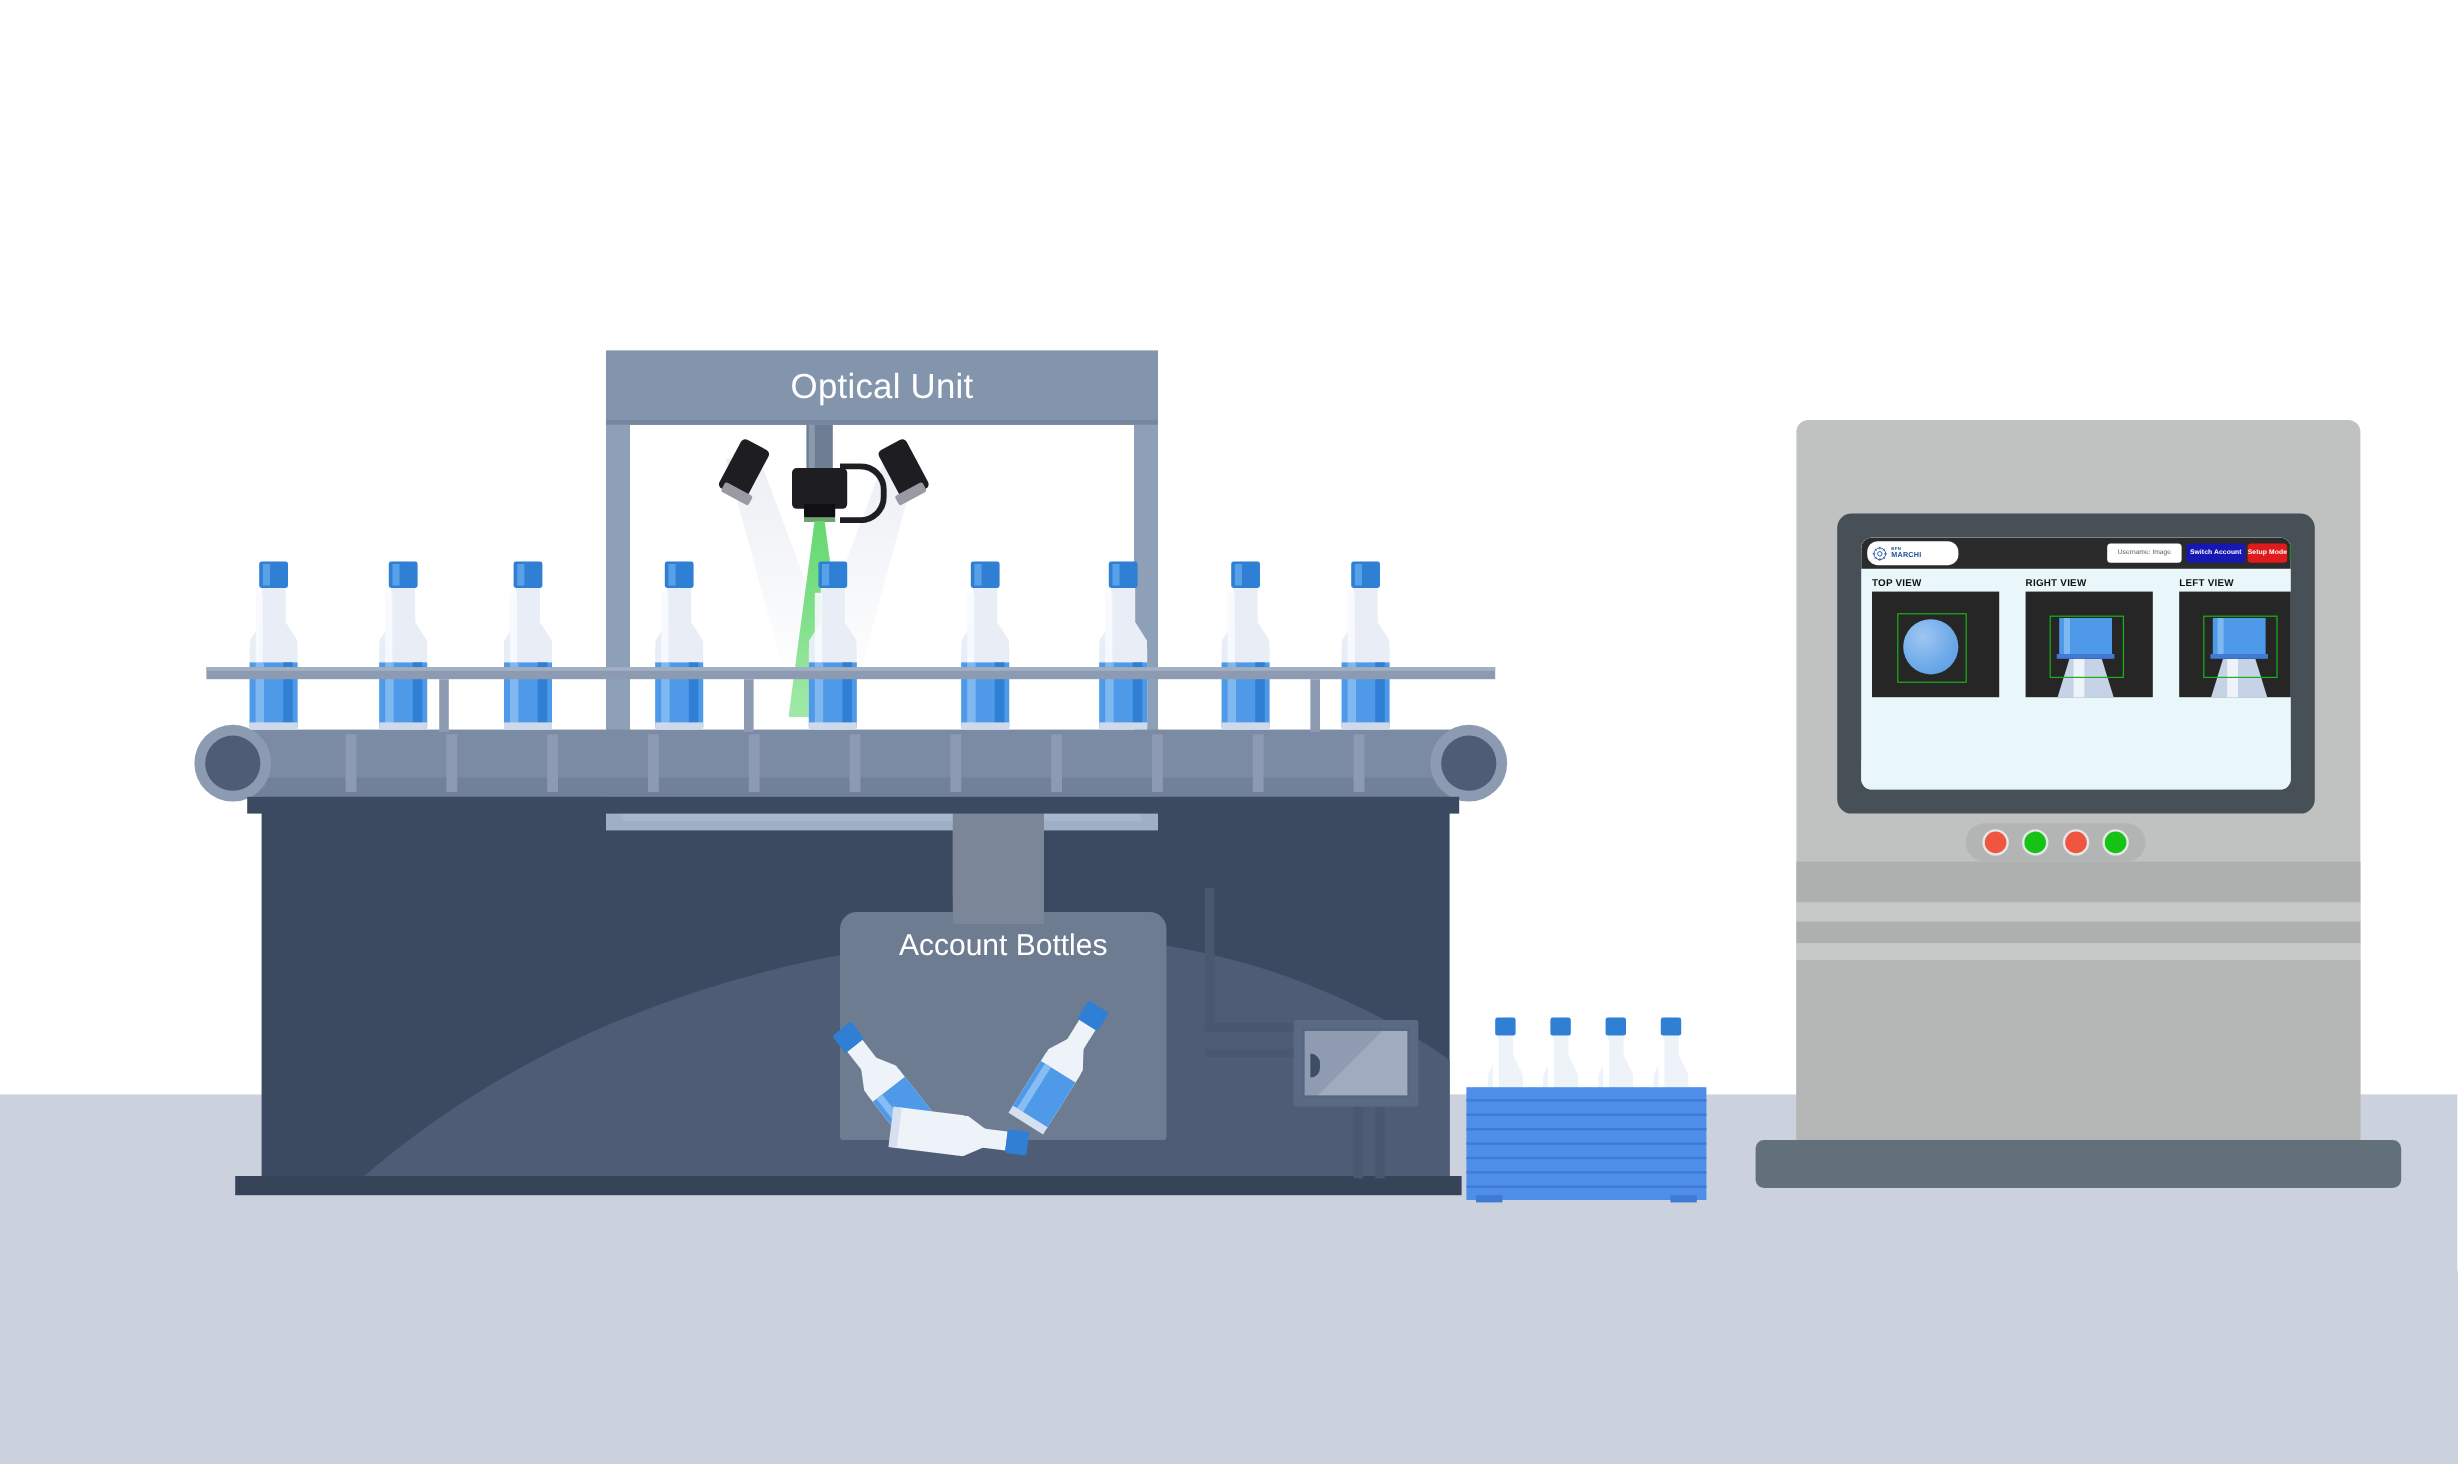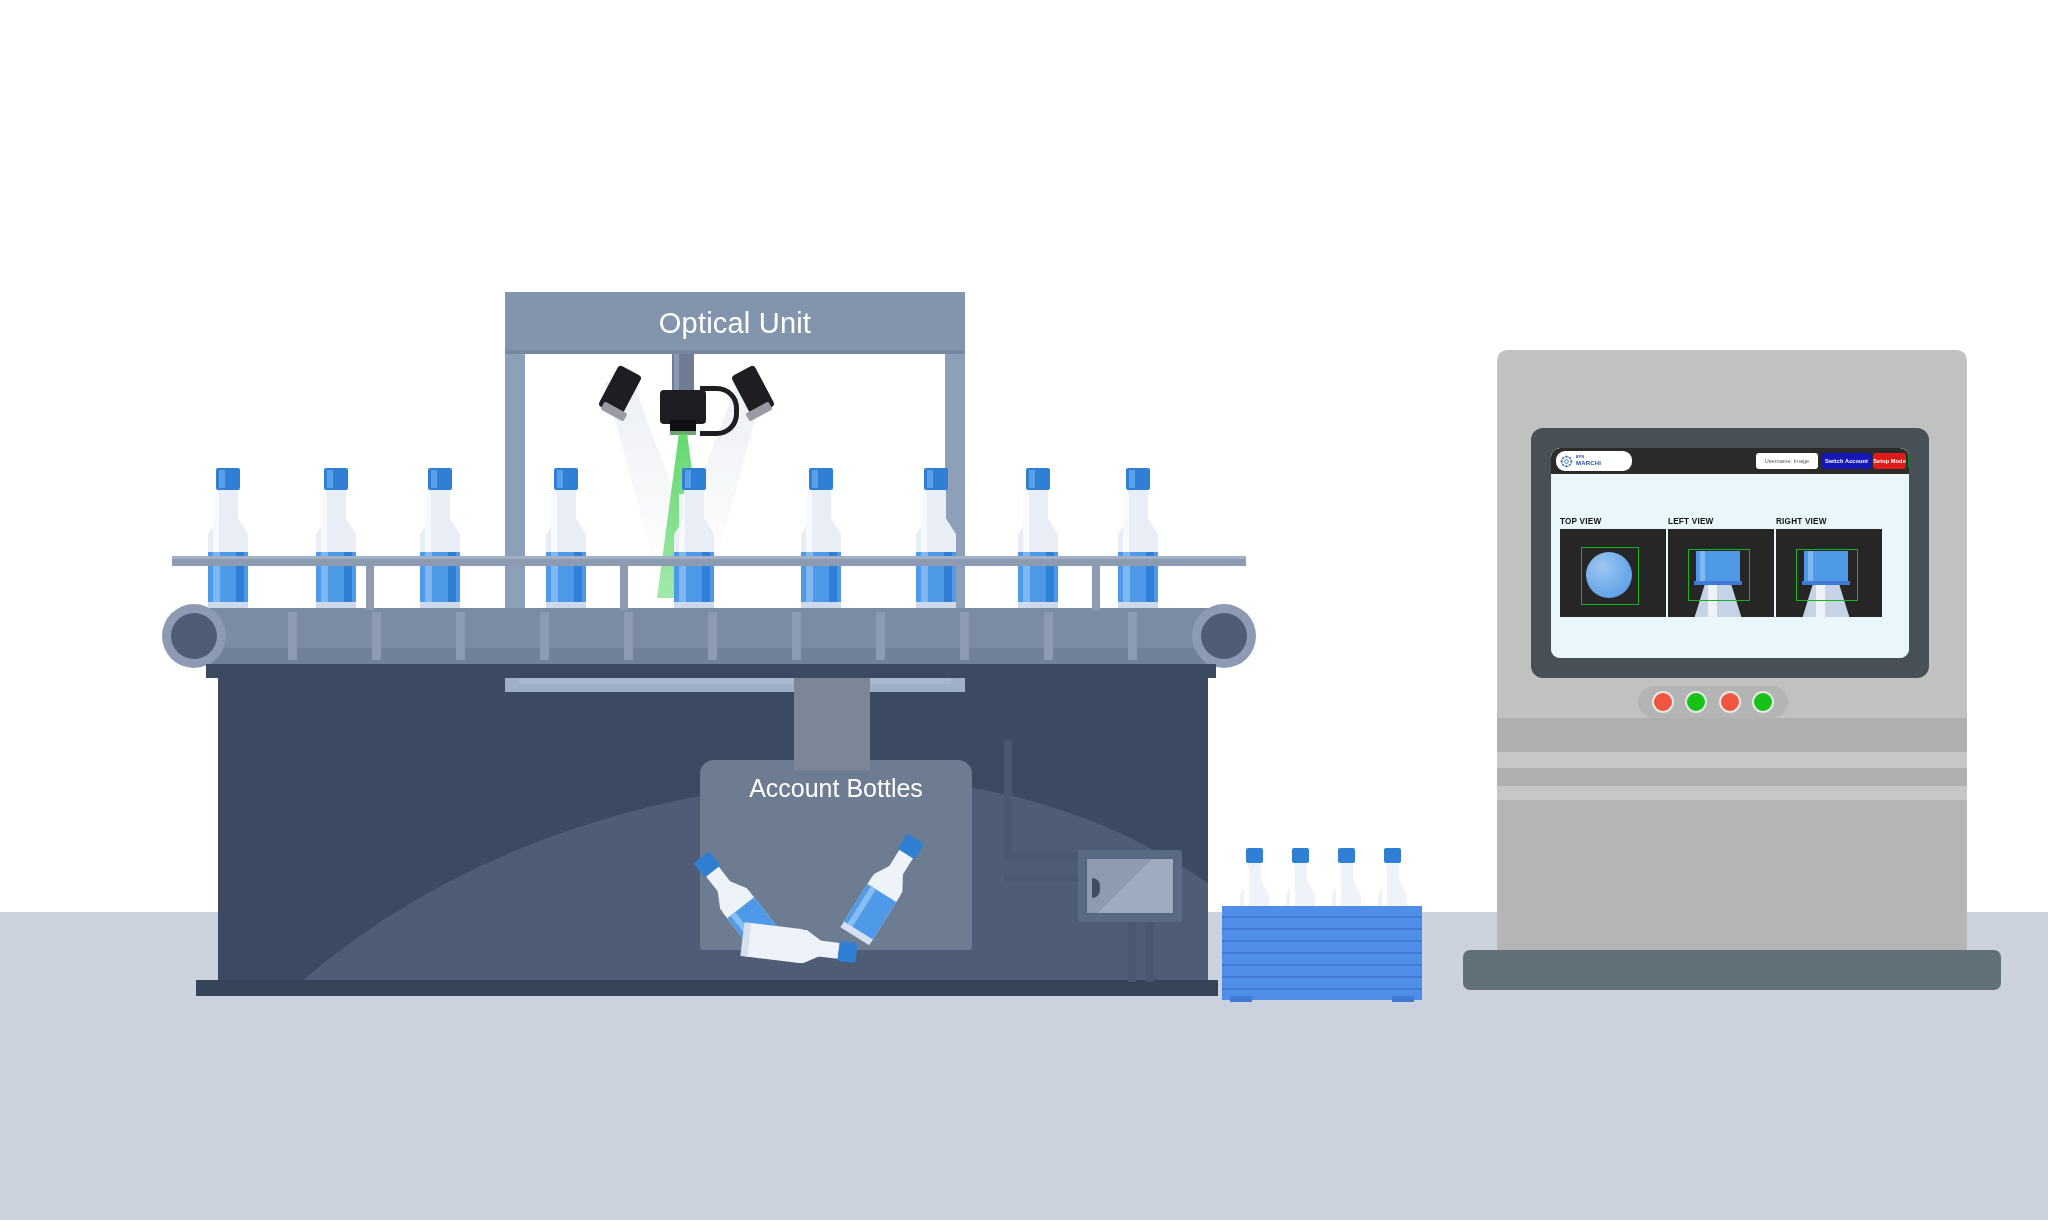--- a/index.html
+++ b/index.html
@@ -221,21 +221,21 @@
     display:flex;align-items:center;justify-content:center;
     font-size:5.6px;font-weight:bold;color:#ffffff;letter-spacing:.1px;
     box-sizing:border-box;
   }
   .hmi-user{
     position:absolute;top:5px;left:205px;width:62px;height:16px;background:#ffffff;
     border-radius:3px;display:flex;align-items:center;justify-content:center;
     font-size:5.6px;color:#5a5a5a;
   }
   .hmi-views{position:absolute;left:0;top:26px;width:358px;height:160px;padding:7px 9px 0 9px;box-sizing:border-box;}
-  .view-row{display:flex;gap:2px;margin-top:36px;}
+  .view-row{display:flex;gap:22px;}
   .view-col{width:106px;}
   .view-label{font-size:8.2px;font-weight:bold;color:#101010;margin-bottom:3px;letter-spacing:.2px;}
   .view-port{position:relative;width:106px;height:88px;background:#262626;overflow:hidden;}
   .roi{position:absolute;border:1.6px solid #19b219;}
   .roi-top{left:21px;top:18px;width:56px;height:56px;}
   .roi-side{left:20px;top:20px;width:60px;height:50px;}
   .circle-cap{
     position:absolute;left:26px;top:23px;width:46px;height:46px;border-radius:50%;
     background:radial-gradient(circle at 36% 32%,#9ec6f2 0%,#6aa8e8 62%,#5496dd 100%);
   }
@@ -565,43 +565,43 @@
 
         <div class="view-col">
           <div class="view-label">TOP VIEW</div>
           <div class="view-port">
             <div class="circle-cap"></div>
             <div class="roi roi-top"></div>
           </div>
         </div>
 
         <div class="view-col">
+          <div class="view-label">RIGHT VIEW</div>
+          <div class="view-port">
+            <div class="side-neck"></div>
+            <div class="side-neck-hi"></div>
+            <div class="side-cap"></div>
+            <div class="side-cap-hi"></div>
+            <div class="side-ring"></div>
+            <div class="roi roi-side"></div>
+          </div>
+        </div>
+
+        <div class="view-col">
           <div class="view-label">LEFT VIEW</div>
           <div class="view-port">
             <div class="side-neck"></div>
             <div class="side-neck-hi"></div>
             <div class="side-cap"></div>
             <div class="side-cap-hi"></div>
             <div class="side-ring"></div>
             <div class="roi roi-side"></div>
           </div>
         </div>
 
-        <div class="view-col">
-          <div class="view-label">RIGHT VIEW</div>
-          <div class="view-port">
-            <div class="side-neck"></div>
-            <div class="side-neck-hi"></div>
-            <div class="side-cap"></div>
-            <div class="side-cap-hi"></div>
-            <div class="side-ring"></div>
-            <div class="roi roi-side"></div>
-          </div>
-        </div>
-
       </div>
     </div>
 
     <div class="hmi-strip"></div>
   </div>
 
   <div class="leds">
     <div class="led" style="background:#f05540;"></div>
     <div class="led" style="background:#15c215;"></div>
     <div class="led" style="background:#f05540;"></div>

